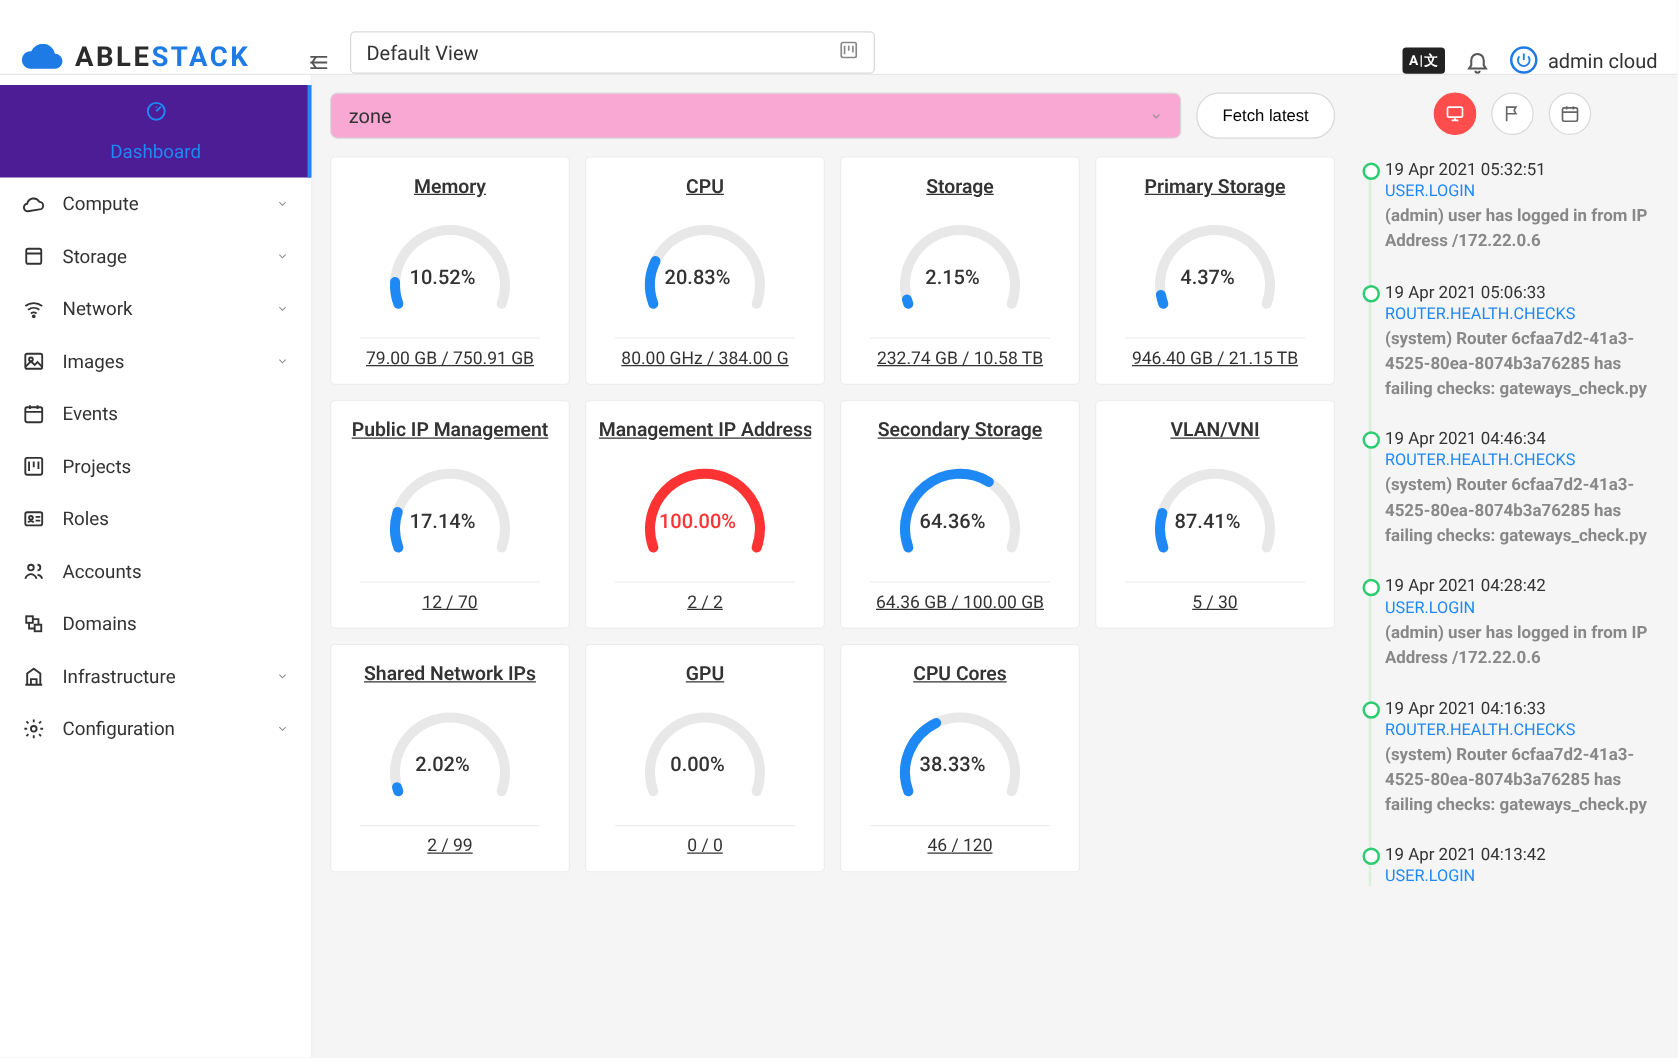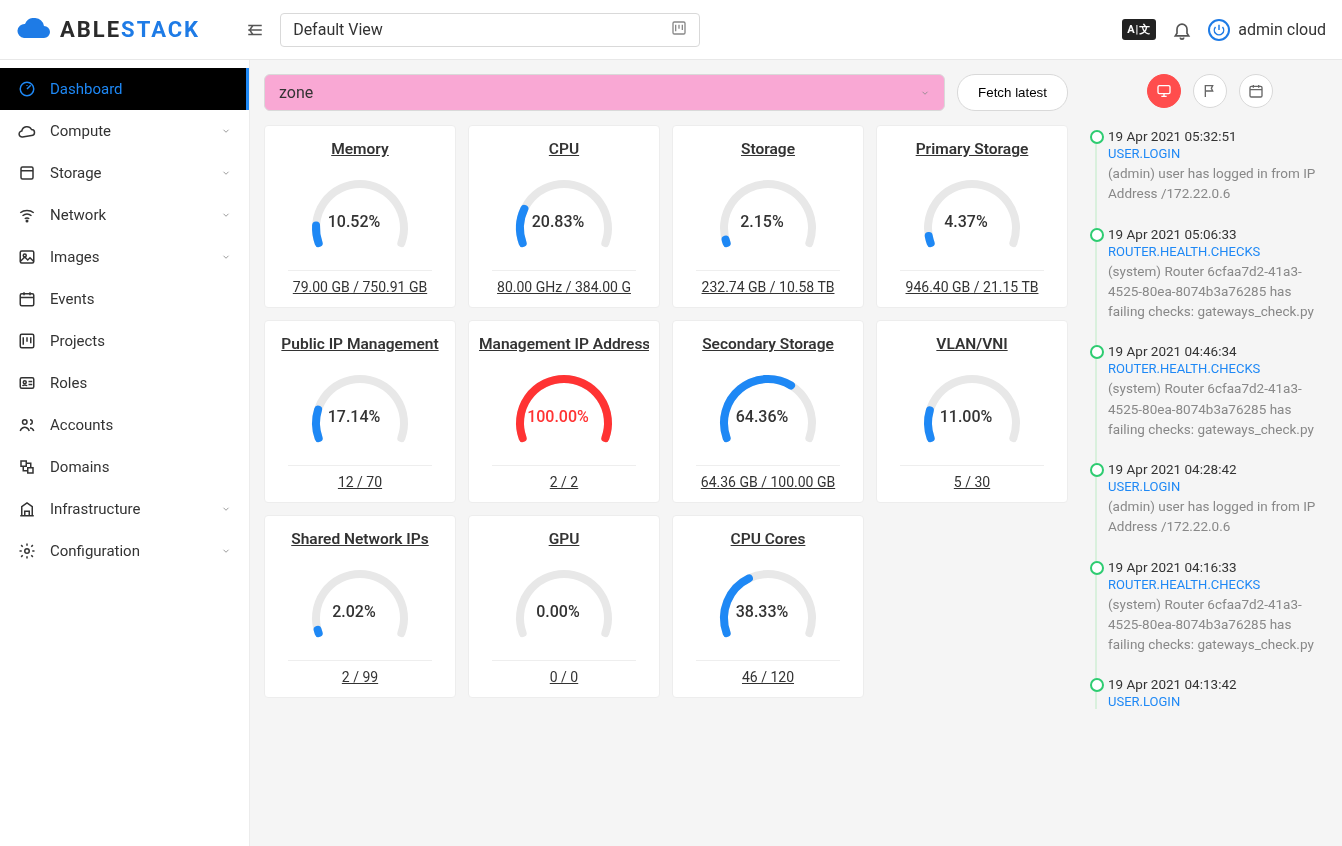--- a/index.html
+++ b/index.html
@@ -7,21 +7,21 @@
       font-family: -apple-system, BlinkMacSystemFont, "Segoe UI", Roboto, "Helvetica Neue", Arial, sans-serif;
       background: #f5f5f5;
       color: #333;
       width: 1342px;
       height: 846px;
       overflow: hidden;
     }
     .app { display: flex; flex-direction: column; height: 100%; }
     .header {
       display: flex;
-      align-items: center;
+      align-items: flex-end;
       height: 60px;
       padding: 0 16px;
       background: #fff;
       border-bottom: 1px solid #e8e8e8;
       gap: 16px;
     }
     .logo { display: flex; align-items: center; gap: 8px; font-weight: 700; font-size: 22px; letter-spacing: 2px; }
     .logo-cloud {
       width: 36px; height: 24px;
       fill: #1e7be6;
@@ -71,22 +71,23 @@
       padding: 12px 18px;
       gap: 14px;
       font-size: 15px;
       color: #333;
       cursor: pointer;
       position: relative;
     }
     .sb-item .sb-label { flex: 1; }
     .sb-item .chev { color: #888; }
     .sb-item.active {
-      background: #000000;
+      background: #4c1d95;
       color: #1e88f5;
+      flex-direction: column;
     }
     .sb-item.active::after {
       content: "";
       position: absolute;
       right: 0; top: 0; bottom: 0;
       width: 3px;
       background: #1e88f5;
     }
     .sb-item svg.sb-icon { width: 18px; height: 18px; flex-shrink: 0; stroke: currentColor; fill: none; stroke-width: 2; }
 
@@ -147,21 +148,21 @@
       width: 2px; background: #d9f0dd;
     }
     .tl-item { position: relative; margin-bottom: 22px; font-size: 13.5px; }
     .tl-item::before {
       content: ""; position: absolute; left: -18px; top: 2px;
       width: 10px; height: 10px; border-radius: 50%;
       background: #fff; border: 2px solid #2ecc71;
     }
     .tl-time { color: #333; margin-bottom: 2px; }
     .tl-type { color: #1e88f5; text-transform: none; margin-bottom: 2px; font-size: 13px; }
-    .tl-desc { color: #888; line-height: 1.5; }
+    .tl-desc { color: #888; line-height: 1.5; font-weight: bold; }
 
     .sm-chev { width: 10px; height: 10px; }
   </style>
 </head>
 <body>
 
 <div class="app">
 
   <div class="header">
     <div class="logo">
@@ -407,21 +408,21 @@
               <div class="card-div"></div>
               <div class="card-foot">64.36 GB / 100.00 GB</div>
             </div>
             <div class="card">
               <div class="card-title">VLAN/VNI</div>
               <div class="gauge-wrap">
                 <svg viewBox="0 0 120 120">
                   <path d="M18.65352468542003 75.04888630632942 A 44 44 0 1 1 101.34647531457998 75.04888630632942" stroke="#e8e8e8" stroke-width="8" fill="none" stroke-linecap="round"></path>
                   <path d="M18.65352468542003 75.04888630632942 A 44 44 0 0 1 17.850076963227664 47.37526285445243" stroke="#1e88f5" stroke-width="8" fill="none" stroke-linecap="round"></path>
                 </svg>
-                <div class="gauge-pct" style="color:#333">11.00%</div>
+                <div class="gauge-pct" style="color:#333">87.41%</div>
               </div>
               <div class="card-div"></div>
               <div class="card-foot">5 / 30</div>
             </div>
             <div class="card">
               <div class="card-title">Shared Network IPs</div>
               <div class="gauge-wrap">
                 <svg viewBox="0 0 120 120">
                   <path d="M18.65352468542003 75.04888630632942 A 44 44 0 1 1 101.34647531457998 75.04888630632942" stroke="#e8e8e8" stroke-width="8" fill="none" stroke-linecap="round"></path>
                   <path d="M18.65352468542003 75.04888630632942 A 44 44 0 0 1 17.611772871857646 71.79992376810192" stroke="#1e88f5" stroke-width="8" fill="none" stroke-linecap="round"></path>

